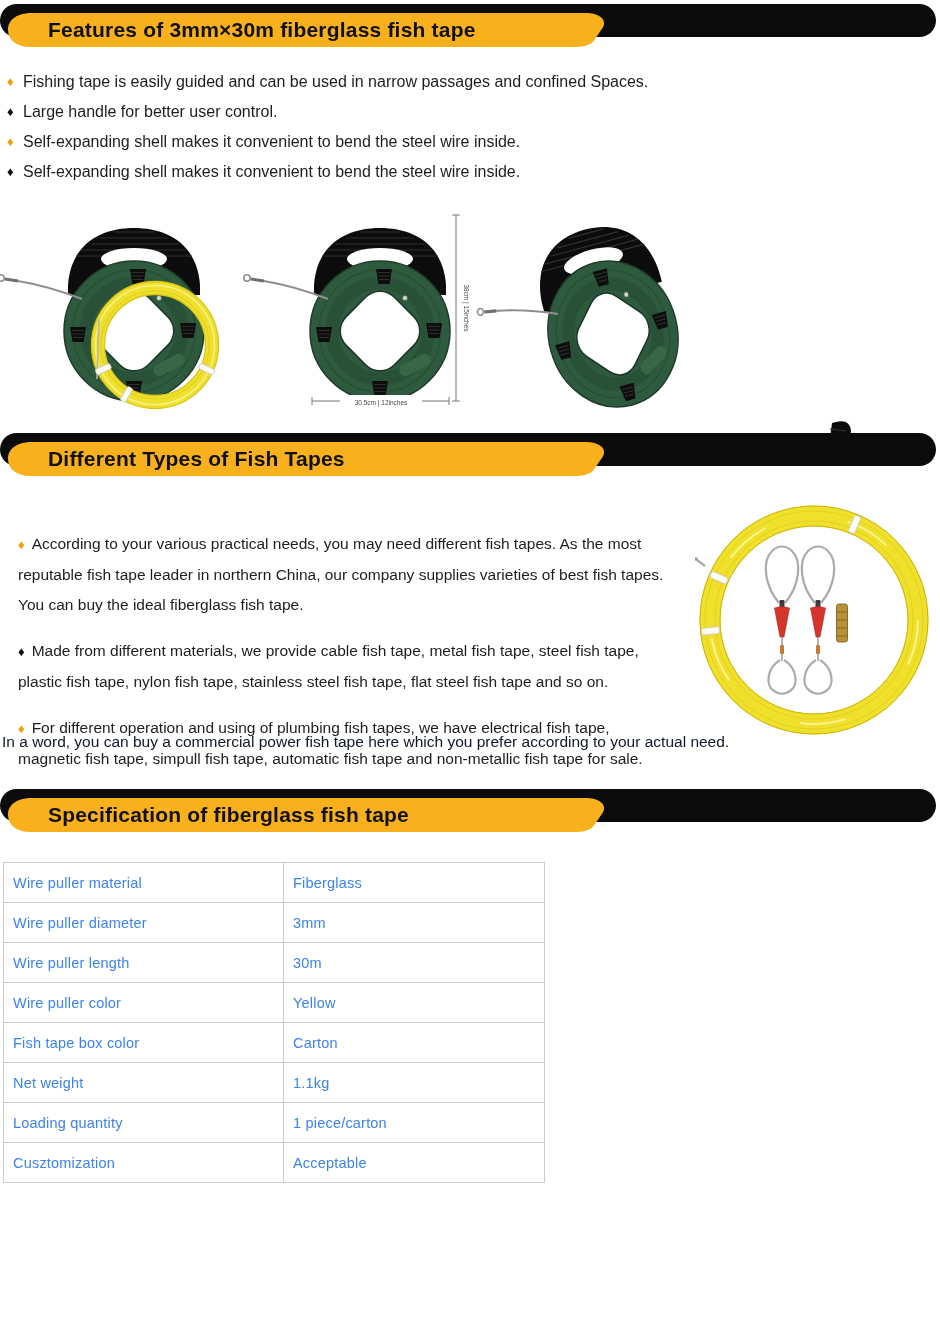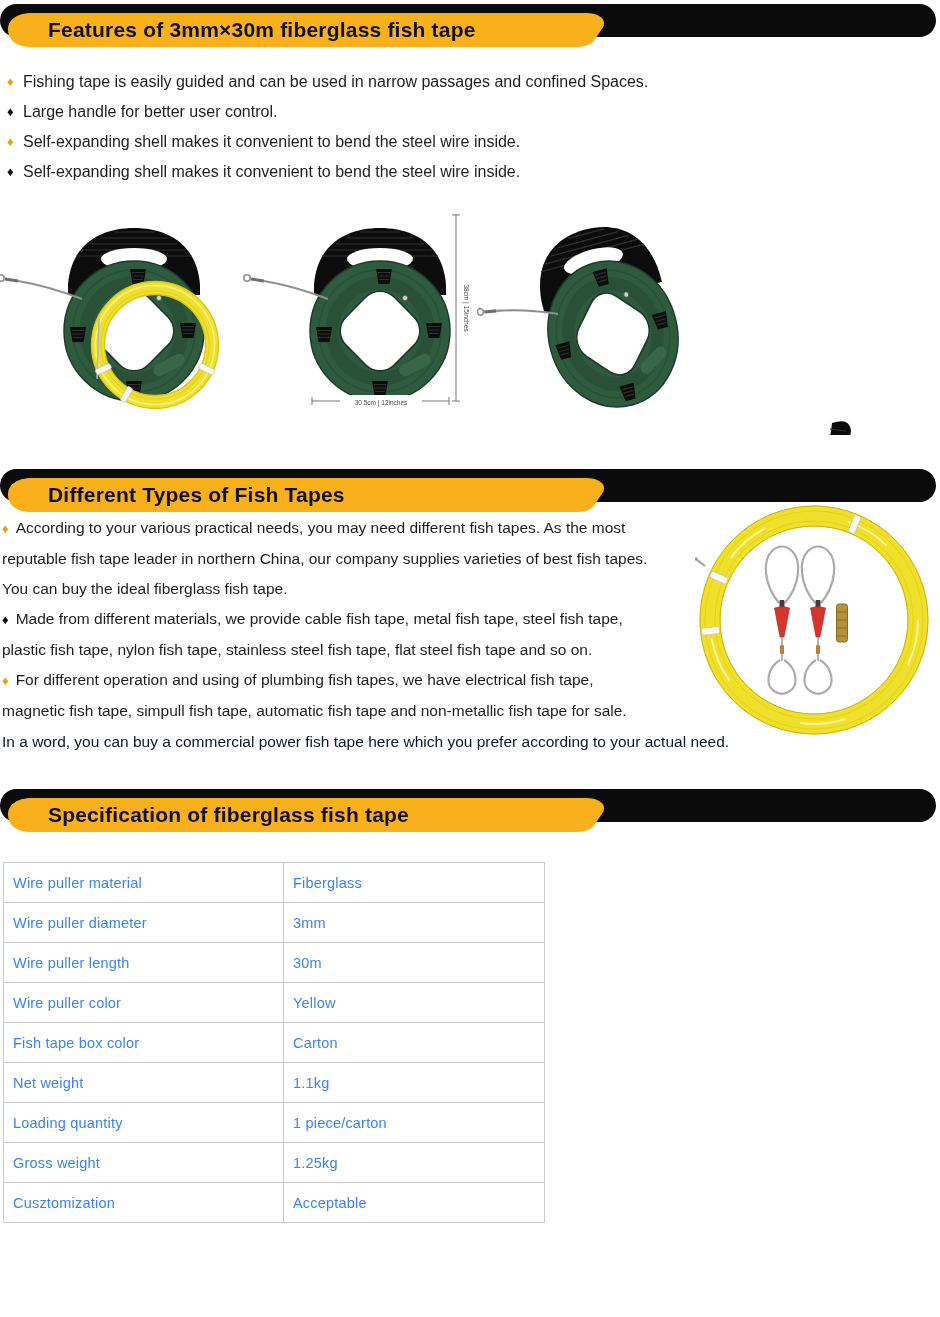--- a/index.html
+++ b/index.html
@@ -14,31 +14,31 @@
     position:absolute;top:0;left:0;width:936px;height:33px;
     background:var(--banner-black,#0b0b0b);border-radius:17px;
   }
   .banner svg.flag{position:absolute;top:9px;left:8px;display:block;}
   .flag path{fill:var(--banner-yellow,#f8b11d);}
   .banner .title{
     position:absolute;left:48px;top:9px;height:34px;line-height:34px;
     font-size:21px;font-weight:bold;color:#101010;letter-spacing:.2px;white-space:nowrap;
   }
   #banner-features{top:4px;}
-  #banner-types{top:469px;text-align:center;}
+  #banner-types{top:433px;text-align:center;}
   #banner-spec{top:789px;}
 
   
   .features-bullets{position:absolute;left:7px;top:67px;margin:0;padding:0;list-style:none;}
   .features-bullets li{height:30px;line-height:30px;font-size:16px;color:#1d1d1d;display:flex;align-items:center;white-space:nowrap;}
   .diamond{font-size:13px;width:16px;flex:0 0 16px;text-align:left;}
 
   
   .types-text{position:absolute;left:2px;top:513px;width:780px;}
-  .types-text p{margin:0;font-size:15.5px;line-height:30px;color:#1d1d1d;white-space:pre-line;}
+  .types-text p{margin:16px;font-size:15.5px;line-height:30px;color:#1d1d1d;white-space:pre-line;}
   .types-text .diamond{display:inline;font-size:13px;margin-right:7px;}
   .closing-line{position:absolute;left:2px;top:727px;width:936px;font-size:15.5px;line-height:30px;color:#0f172a;white-space:nowrap;}
 
   
   .product-row{position:absolute;left:0;top:205px;}
   .ring-photo{position:absolute;left:695px;top:505px;}
 
   .handle{fill:#0c0c0c;}
   .ribs{stroke:#313131;stroke-width:1.2;fill:none;}
   .hole{fill:#ffffff;}
@@ -306,23 +306,19 @@
         <td class="label-cell">Net weight</td>
         <td class="value-cell">1.1kg</td>
       </tr>
 
 
       <tr>
         <td class="label-cell">Loading quantity</td>
         <td class="value-cell">1 piece/carton</td>
       </tr>
 
-      <tr>
-        <td class="label-cell">Gross weight</td>
-        <td class="value-cell">1.25kg</td>
-      </tr>
 
       <tr>
         <td class="label-cell">Cusztomization</td>
         <td class="value-cell">Acceptable</td>
       </tr>
     </tbody>
 </table>
 
 </body></html>

